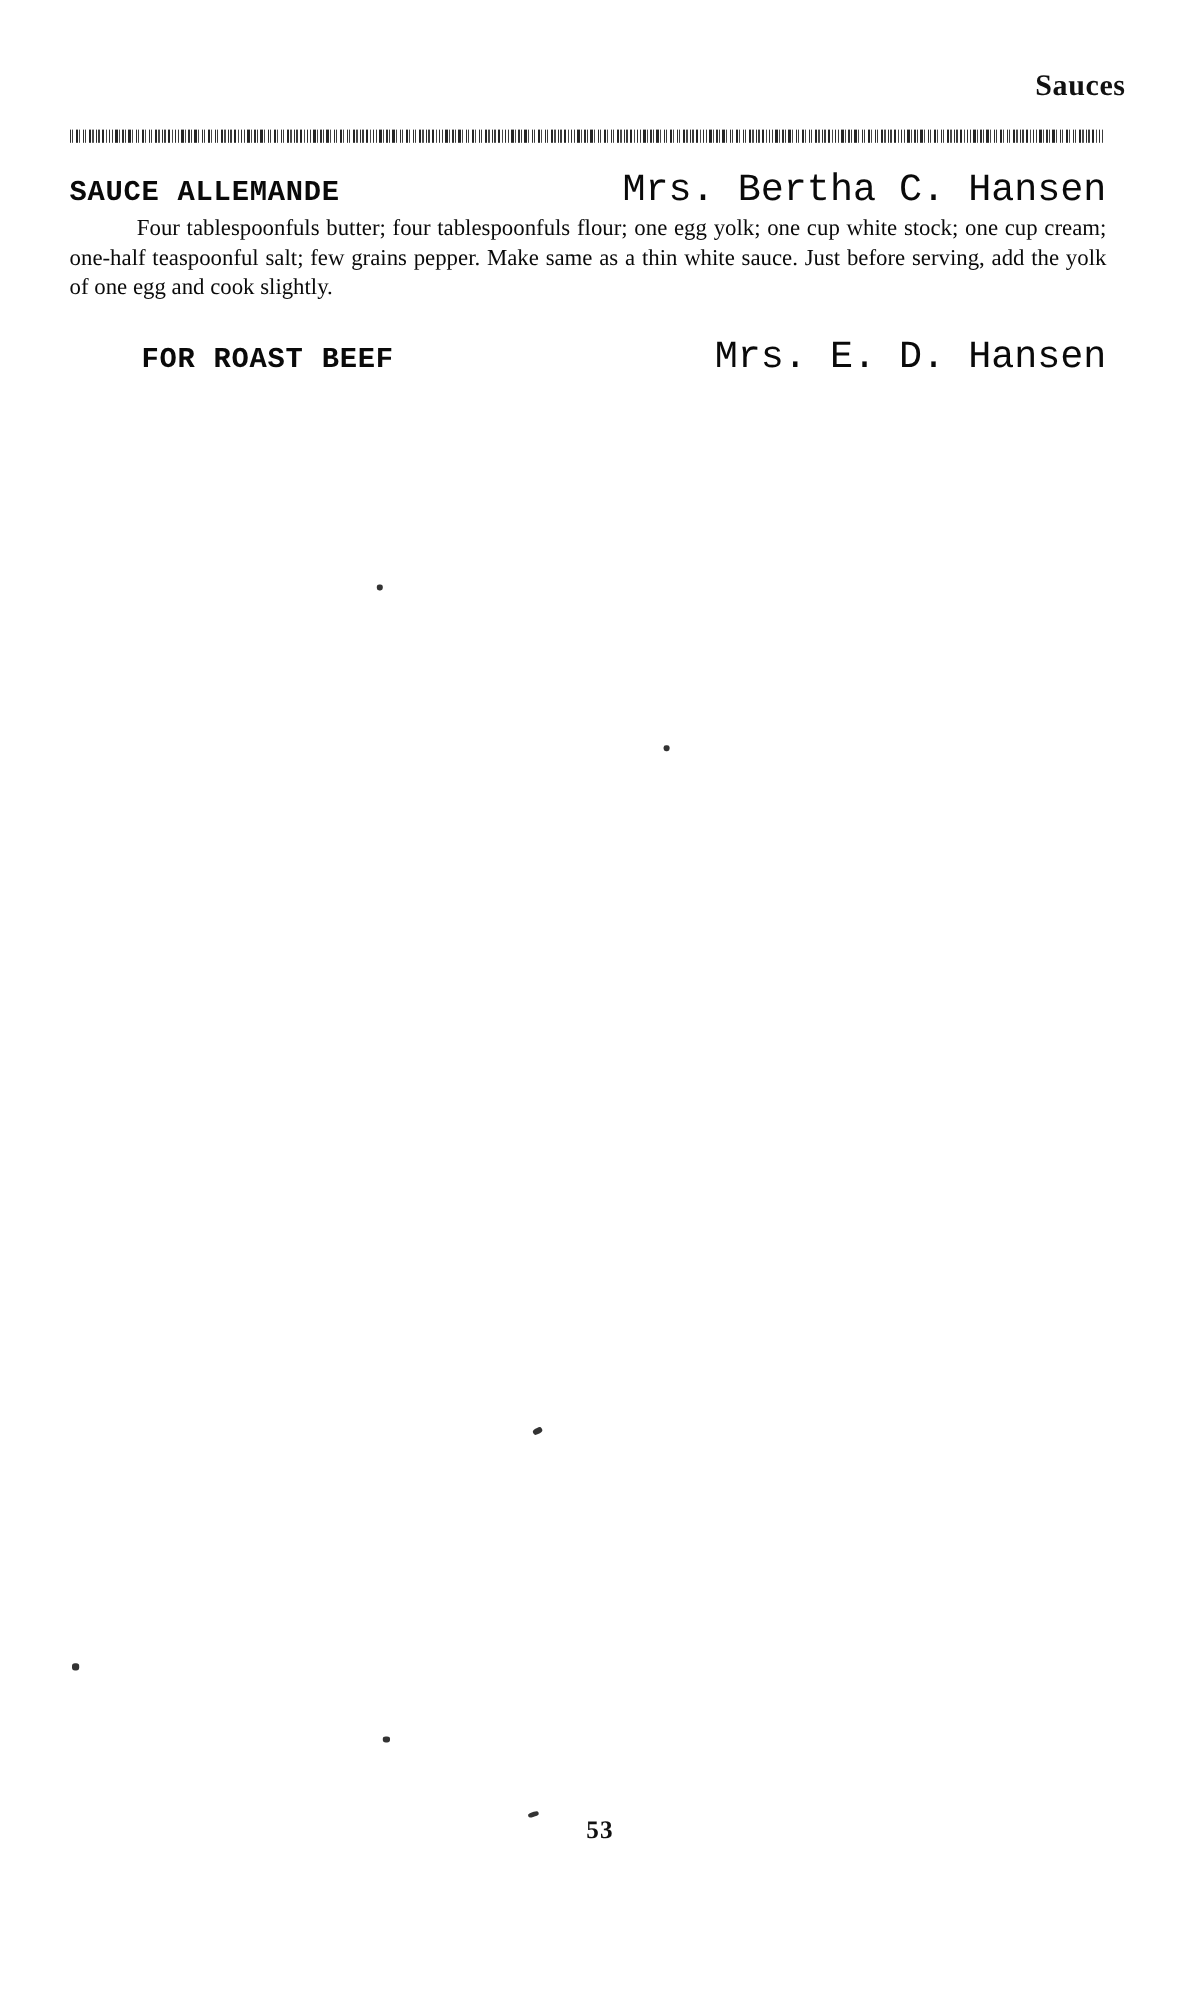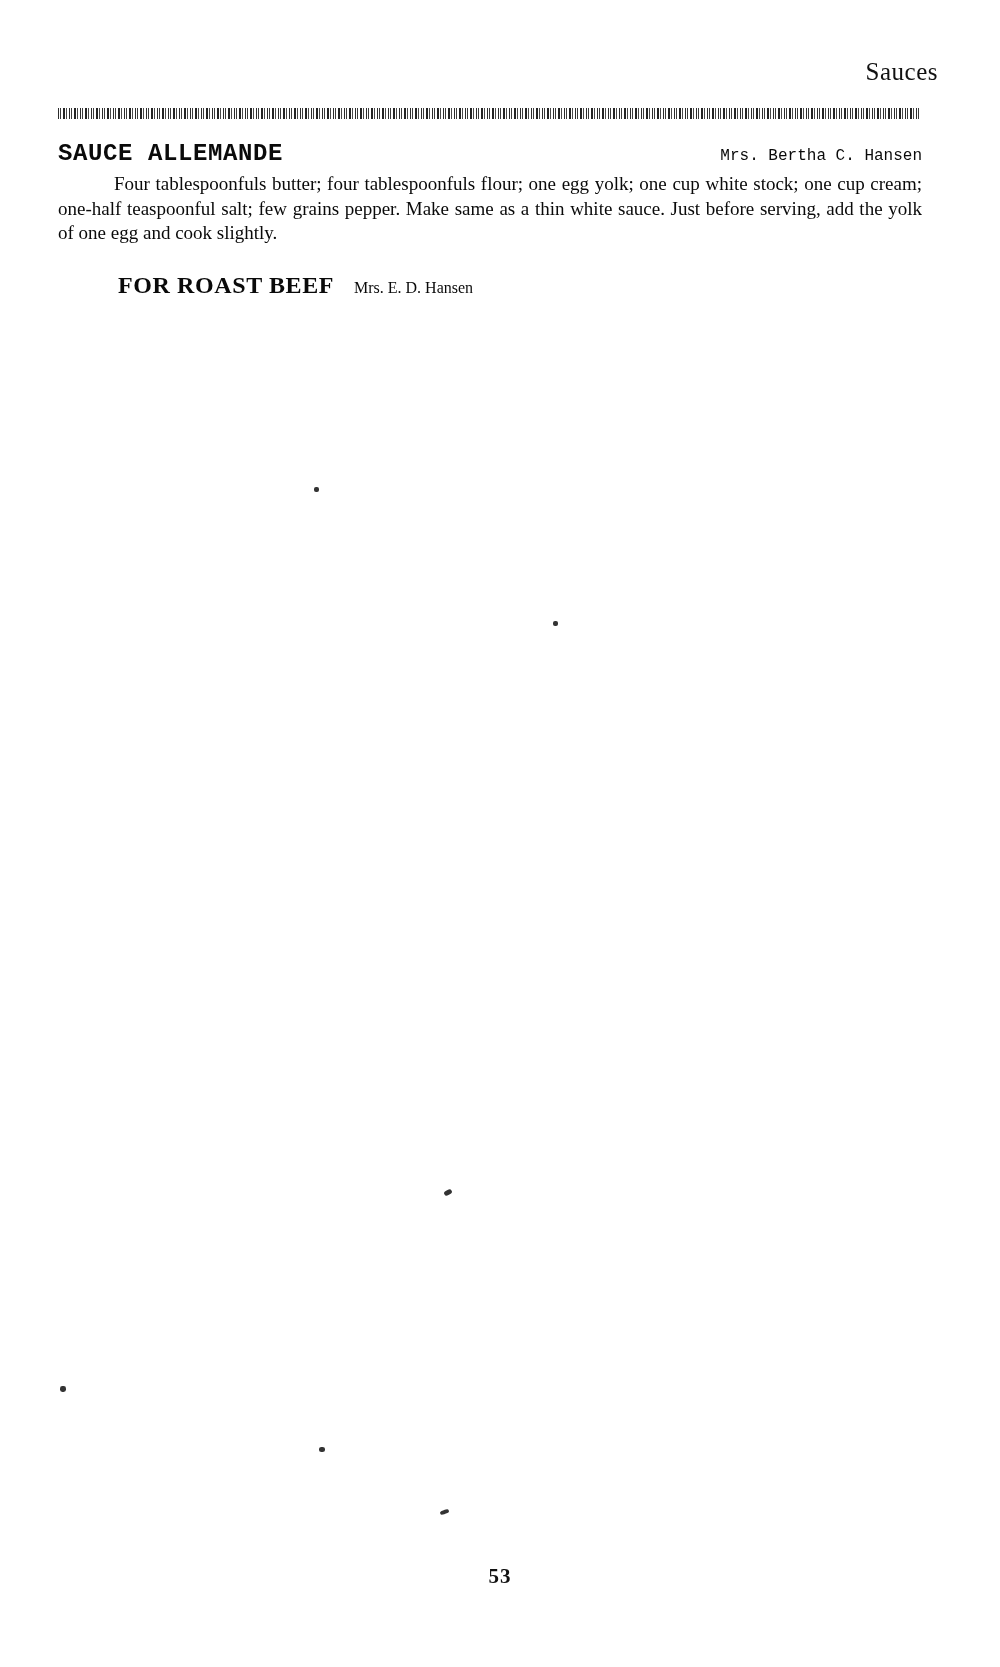--- a/index.html
+++ b/index.html
@@ -17,21 +17,21 @@
   }
   .page {
     position: absolute;
     inset: 0;
   }
   .running-head {
     position: absolute;
     top: 58px;
     right: 62px;
     font-family: "Liberation Serif", serif;
-    font-weight: normal;
+    font-weight: bold;
     font-size: 25px;
     letter-spacing: 0.5px;
     color: #111;
   }
   .rule {
     position: absolute;
     top: 108px;
     left: 58px;
     width: 862px;
     height: 11px;
@@ -73,55 +73,56 @@
     text-transform: uppercase;
   }
   .r-title-2 {
     font-weight: bold;
     font-size: 24px;
     letter-spacing: 0.6px;
     text-transform: uppercase;
     padding-left: 60px;
   }
   .r-author {
-    font-size: 16px;
+    font-size: 32px;
     white-space: nowrap;
     padding-left: 20px;
   }
   .r-body {
     font-size: 19px;
     line-height: 1.30;
     text-align: justify;
     text-justify: inter-word;
     margin-top: 2px;
     text-indent: 56px;
     hyphens: none;
   }
   .subtitle-row {
     display: flex;
-    justify-content: flex-start;
+    justify-content: space-between;
     align-items: baseline;
     margin-top: 16px;
+    font-family: Liberation Mono, monospace;
   }
   .speck {
     position: absolute;
     background: #333;
     border-radius: 40%;
   }
   .s1 { left: 314px; top: 487px; width: 5px; height: 5px; }
   .s2 { left: 553px; top: 621px; width: 5px; height: 5px; }
   .s3 { left: 444px; top: 1190px; width: 8px; height: 5px; transform: rotate(-28deg); }
   .s4 { left: 60px;  top: 1386px; width: 6px; height: 6px; }
   .s5 { left: 319px; top: 1447px; width: 6px; height: 5px; }
   .s6 { left: 440px; top: 1510px; width: 9px; height: 4px; transform: rotate(-18deg); }
   .folio {
     position: absolute;
     left: 0;
     right: 0;
-    top: 1564px;
+    top: 1513px;
     text-align: center;
     font-family: "Liberation Serif", serif;
     font-weight: bold;
     font-size: 21px;
     letter-spacing: 1px;
     color: #111;
   }
 </style>
 </head>
 <body>

